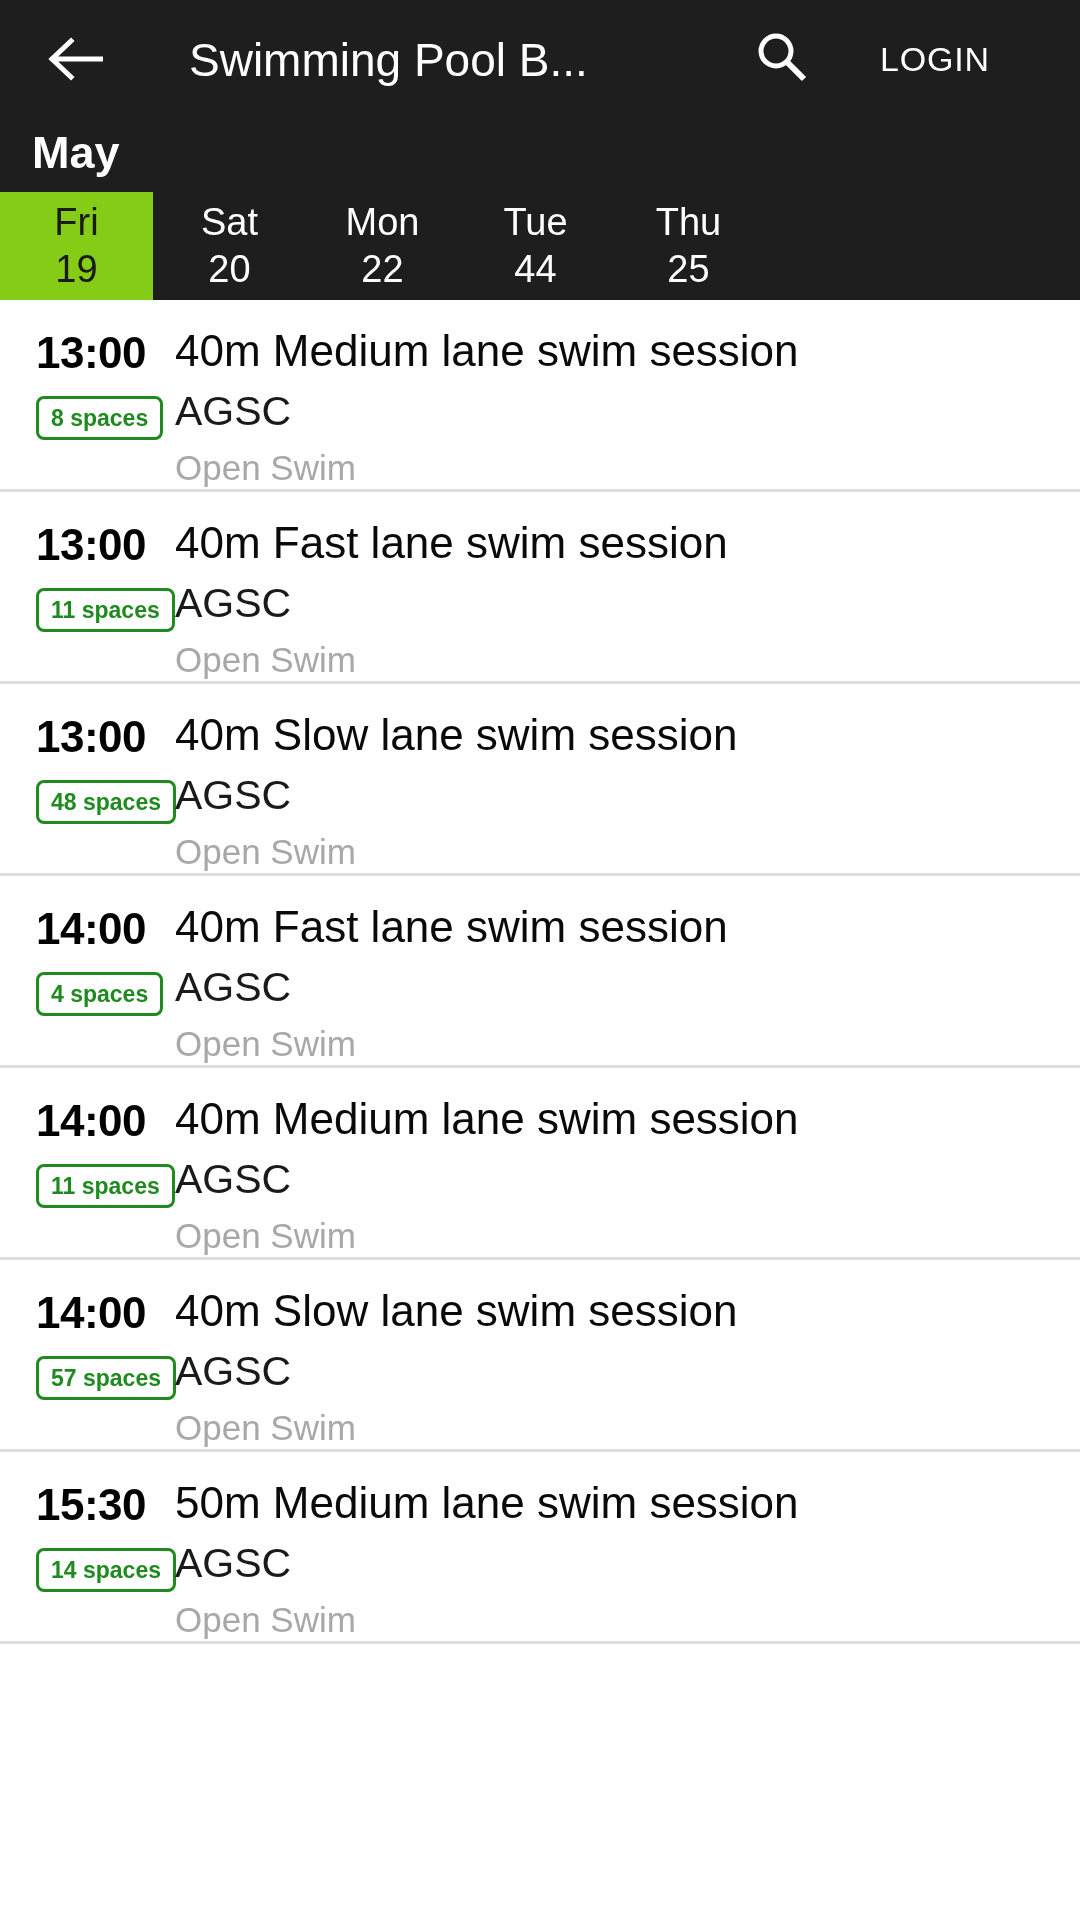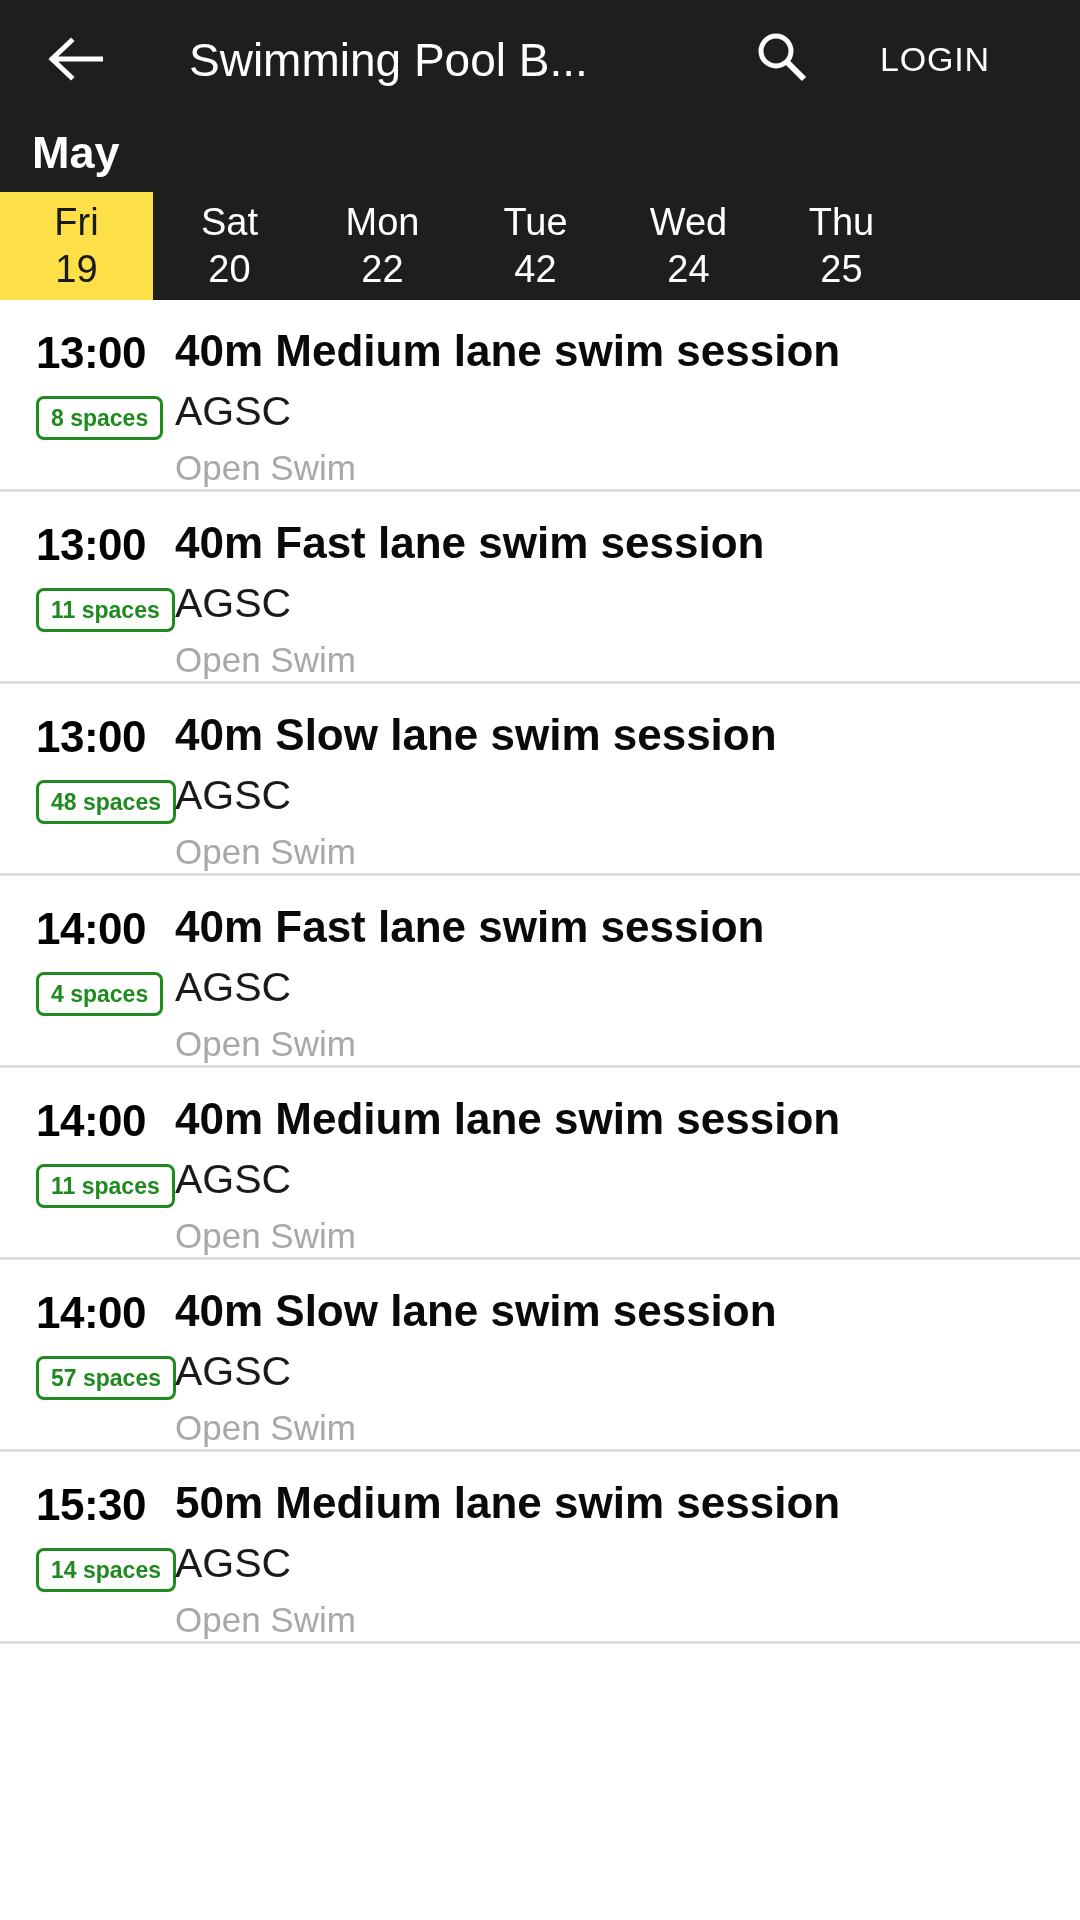--- a/index.html
+++ b/index.html
@@ -44,21 +44,21 @@
   #day-strip{
     position:absolute; left:0; top:192px; width:1080px; height:108px;
     background:#1e1e1e; display:flex;
   }
   .day-tab{
     flex:0 0 153px; height:108px;
     display:flex; flex-direction:column;
     align-items:center; justify-content:center;
     color:#ffffff;
   }
-  .day-tab.selected{ background:#fde047; color:#1a1a1a; }
+  .day-tab.selected{ background:#84cc16; color:#1a1a1a; }
   .day-tab .dow{ font-size:38px; line-height:46px; font-weight:400; }
   .day-tab .dom{ font-size:38px; line-height:48px; font-weight:400; }
 
   
   #session-list{
     position:absolute; left:0; top:300px; width:1080px; height:1697px;
     background:#ffffff; overflow:hidden;
   }
   .session-row{
     position:relative; width:1080px; height:192px;
@@ -79,21 +79,21 @@
     border:3px solid #1f8a1f; border-radius:8px;
     display:flex; align-items:center; justify-content:center;
     color:#1f8a1f; font-size:23px; font-weight:700;
     white-space:nowrap;
   }
   .session-main{
     position:absolute; left:175px; top:0; right:0; height:192px;
   }
   .session-title{
     position:absolute; left:0; top:26px; right:12px;
-    font-size:44px; font-weight:700; color:#0a0a0a;
+    font-size:44px; font-weight:400; color:#0a0a0a;
     white-space:nowrap; overflow:hidden;
   }
   .session-venue{
     position:absolute; left:0; top:88px;
     font-size:41px; font-weight:400; color:#1a1a1a;
   }
   .session-category{
     position:absolute; left:0; top:148px;
     font-size:35px; font-weight:400; color:#a8a8a8;
   }
@@ -135,25 +135,21 @@
     <div class="day-tab">
       <div class="dow">Sat</div>
       <div class="dom">20</div>
     </div>
     <div class="day-tab">
       <div class="dow">Mon</div>
       <div class="dom">22</div>
     </div>
     <div class="day-tab">
       <div class="dow">Tue</div>
-      <div class="dom">42</div>
-    </div>
-    <div class="day-tab">
-      <div class="dow">Wed</div>
-      <div class="dom">24</div>
+      <div class="dom">44</div>
     </div>
     <div class="day-tab">
       <div class="dow">Thu</div>
       <div class="dom">25</div>
     </div>
   </div>
 
 <div id="session-list">
     <div class="session-row">
       <div class="session-left">

